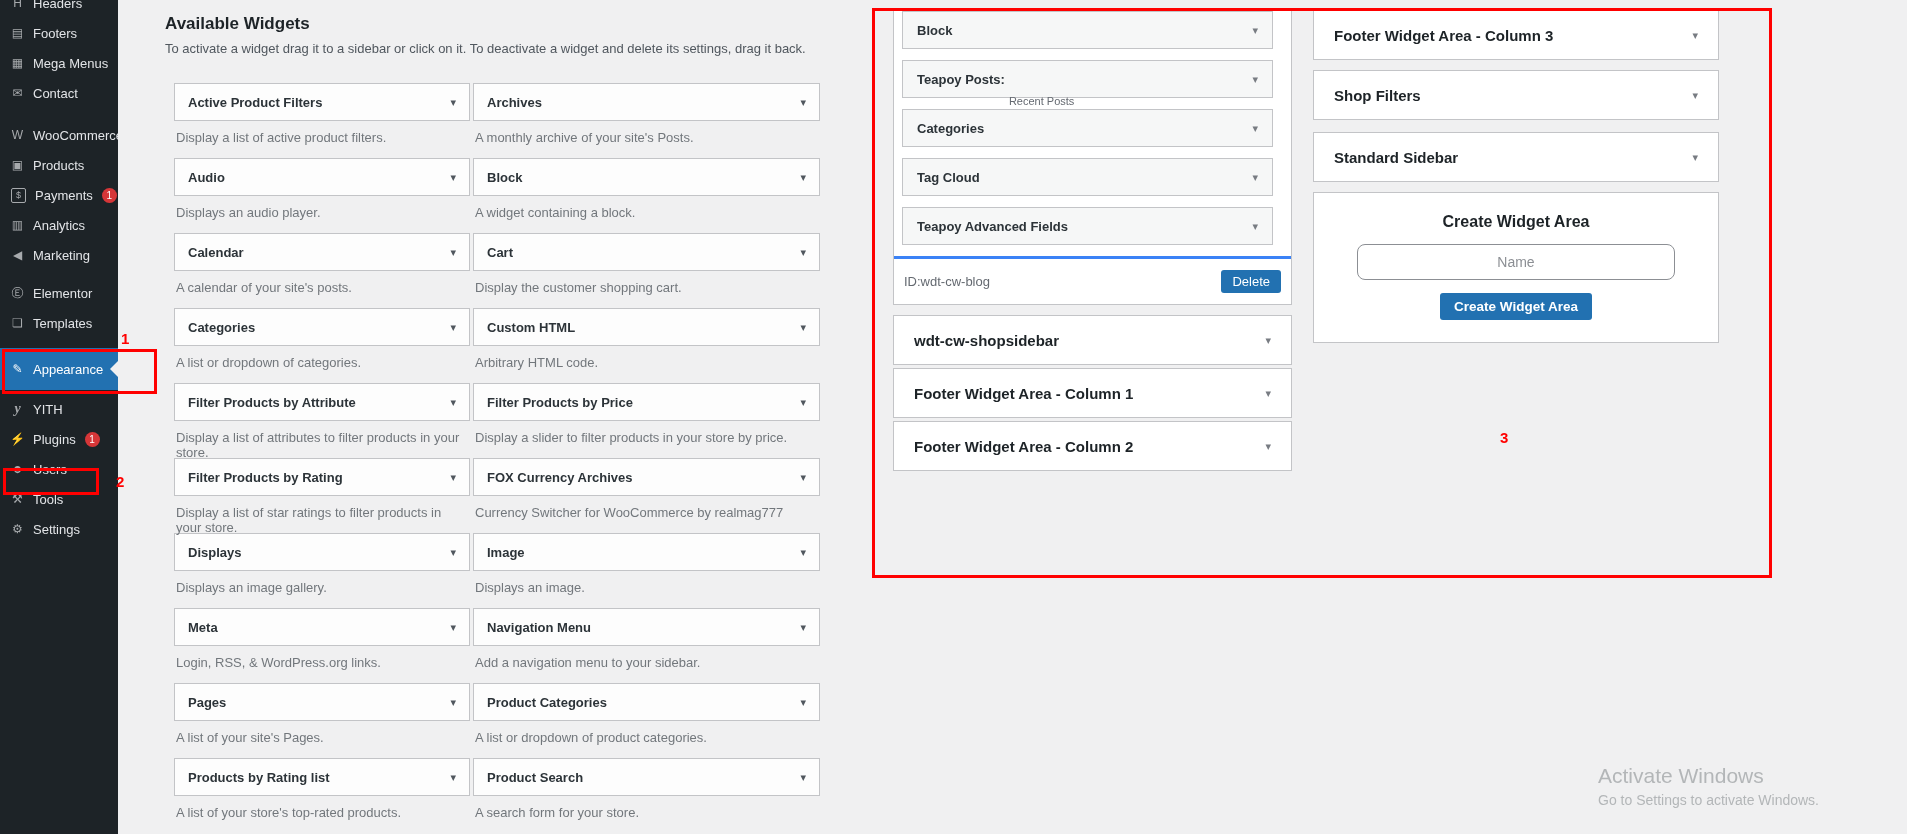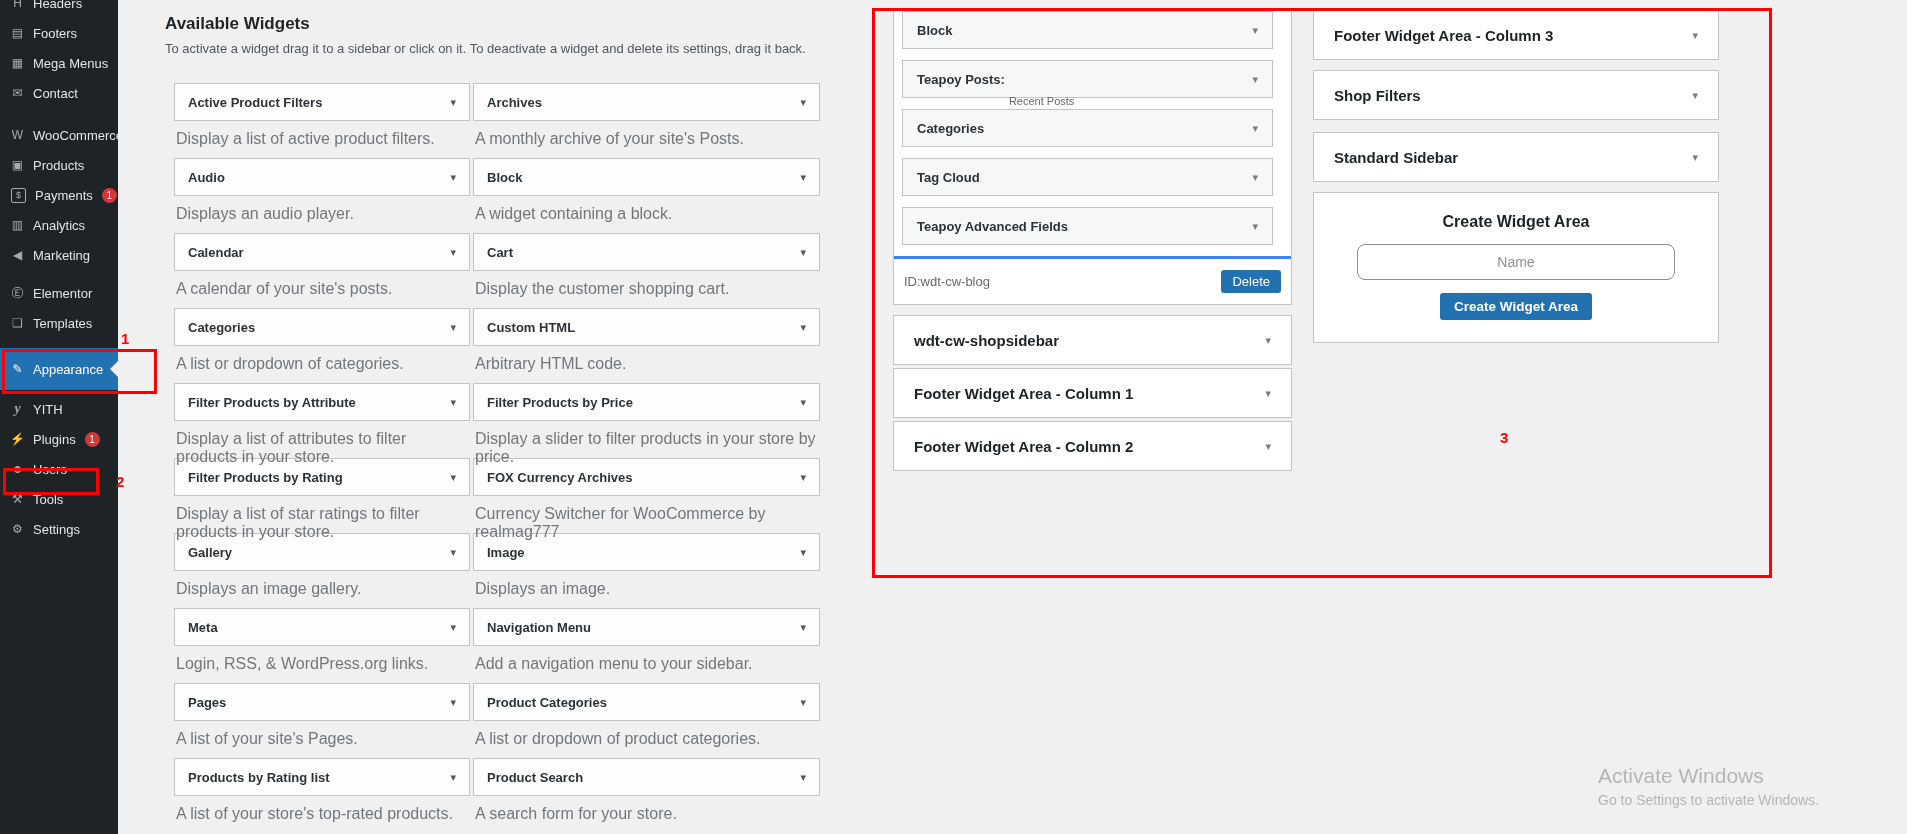--- a/index.html
+++ b/index.html
@@ -28,21 +28,21 @@
   .p-avail{position:absolute;left:47px;top:41px;font-size:13px;color:#50575e;margin:0;}
 
   .wgrid{position:absolute;left:44px;top:83px;width:660px;}
   .wcol{position:absolute;top:0;}
   .wcol.c1{left:12px;width:296px;}
   .wcol.c2{left:311px;width:347px;}
   .wrow{height:75px;}
   .wcard{height:36px;border:1px solid #c3c4c7;background:#fdfdfd;display:flex;align-items:center;padding:0 13px;cursor:move;}
   .wtitle{font-size:13px;font-weight:700;color:#2c3338;}
   .warrow{margin-left:auto;color:#50575e;font-size:11px;cursor:pointer;}
-  .wdesc{margin-top:9px;font-size:16px;color:#72777c;padding-left:2px;}
+  .wdesc{margin-top:9px;font-size:13px;color:#72777c;padding-left:2px;}
 
   
   .wa1{position:absolute;left:775px;top:10px;width:399px;}
   .wa2{position:absolute;left:1195px;top:10px;width:406px;}
   .panel{background:#fff;border:1px solid #c3c4c7;box-sizing:border-box;}
   .phead{height:42px;display:flex;align-items:center;padding:0 20px;cursor:pointer;}
   .ptitle{font-size:15px;font-weight:600;color:#1d2327;}
   .parrow{margin-left:auto;color:#787c82;font-size:11px;}
   .panel.collapsed{height:50px;display:flex;align-items:center;padding:0 20px;cursor:pointer;}
   .mb10{margin-bottom:10px}.mb11{margin-bottom:3px}.mb12{margin-bottom:12px}
@@ -206,21 +206,21 @@
           </div>
         <div class="wrow">
             <div class="wcard">
               <span class="wtitle">Filter Products by Rating</span>
               <span class="warrow">▾</span>
             </div>
             <div class="wdesc">Display a list of star ratings to filter products in your store.</div>
           </div>
         <div class="wrow">
             <div class="wcard">
-              <span class="wtitle">Gallery</span>
+              <span class="wtitle">Displays</span>
               <span class="warrow">▾</span>
             </div>
             <div class="wdesc">Displays an image gallery.</div>
           </div>
         <div class="wrow">
             <div class="wcard">
               <span class="wtitle">Meta</span>
               <span class="warrow">▾</span>
             </div>
             <div class="wdesc">Login, RSS, &amp; WordPress.org links.</div>

